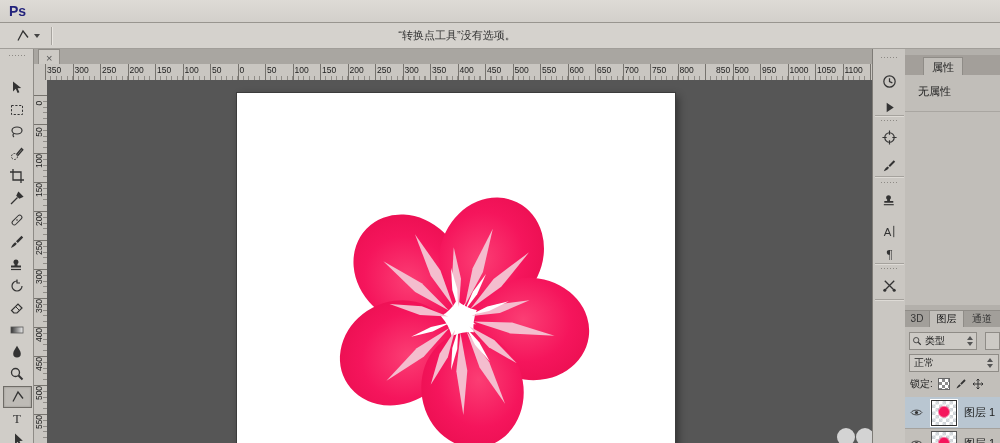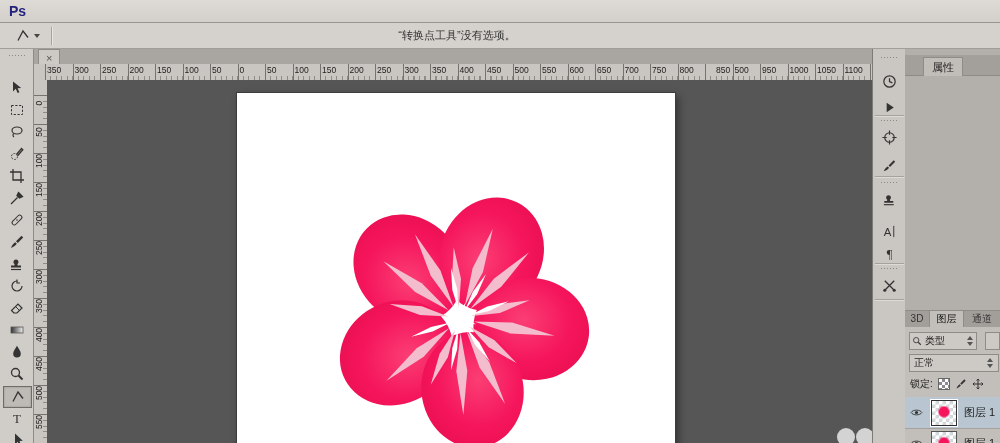--- a/index.html
+++ b/index.html
@@ -395,20 +395,24 @@
         <circle cx="4" cy="14" r="1.6" fill="#333"></circle>
         <circle cx="14" cy="14" r="1.6" fill="#333"></circle>
       </svg>
     </div>
   </div>
 
 <div class="panels">
   <div class="props-tabstrip">
     <div class="props-tab">属性</div>
   </div>
+  <div class="props-body">
+    <div class="props-empty">无属性</div>
+    <div class="props-sep"></div>
+  </div>
 
   <div class="layers-tabstrip">
     <div class="ltab t0">3D</div>
     <div class="ltab t1 active">图层</div>
     <div class="ltab t2">通道</div>
   </div>
 
   <div class="layers-body">
     <div class="filter-box">
       <span>

